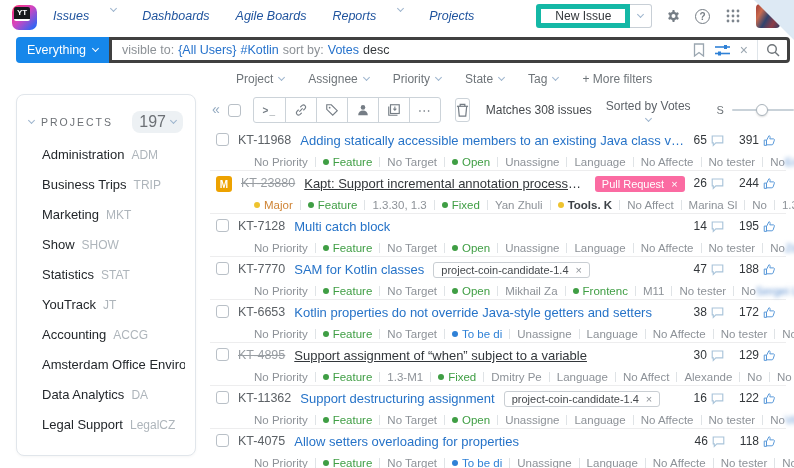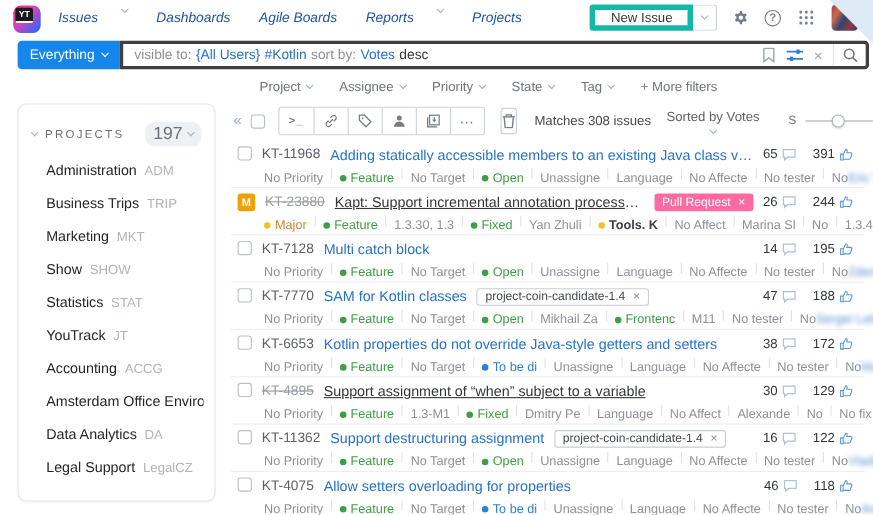--- a/index.html
+++ b/index.html
@@ -95,21 +95,21 @@
   .ititle.lnk { color:#2673c8; } .ititle.res { color:#33373b;text-decoration:underline; }
   .mava { width:16px; height:16px; border-radius:3px; background:#eda200; color:#fff; font-size:10px;
           font-weight:bold; display:flex; align-items:center; justify-content:center; flex:0 0 auto; }
   .tagpink { background:#fb6ba2; color:#fff; font-size:11px; border-radius:3px; padding:2px 7px;
              display:flex; gap:7px; align-items:center; white-space:nowrap; cursor:pointer; }
   .tagout { border:1px solid #c9ced3; color:#45494d; font-size:11px; border-radius:3px; padding:1px 7px;
             display:flex; gap:7px; align-items:center; white-space:nowrap; cursor:pointer; }
   .tagout .x { color:#8d9298; }
   .counts { margin-left:auto; display:flex; align-items:center; gap:15px; padding-right:4px; }
   .cnt { display:flex; align-items:center; gap:4px; font-size:12px; color:#33373b; white-space:nowrap; }
-  .l2 { display:flex; margin-left:24px; height:18px; font-size:11.5px; color:#8d9298; }
+  .l2 { display:flex; align-items:center; margin-left:38px; height:18px; font-size:11.5px; color:#8d9298; }
   .fsep { width:1px; height:10px; background:#dfe3e6; margin:0 7px; flex:0 0 auto; }
   .fld { display:flex; align-items:center; gap:4px; white-space:nowrap; }
   .dot { width:6px; height:6px; border-radius:50%; flex:0 0 auto; }
   .f-gray { color:#8d9298; } .f-green { color:#3f9e44; } .f-blue { color:#2f81d6; }
   .f-orange { color:#cf8435; } .f-dark { color:#3c4146; font-weight:bold; }
   .meta { margin-left:auto; display:flex; align-items:center; gap:10px; padding-right:4px; }
   .uname { color:#5d8fd0; filter:blur(2.2px); font-size:11.5px; white-space:nowrap; }
   svg { display:block; }
 </style>
 </head>

